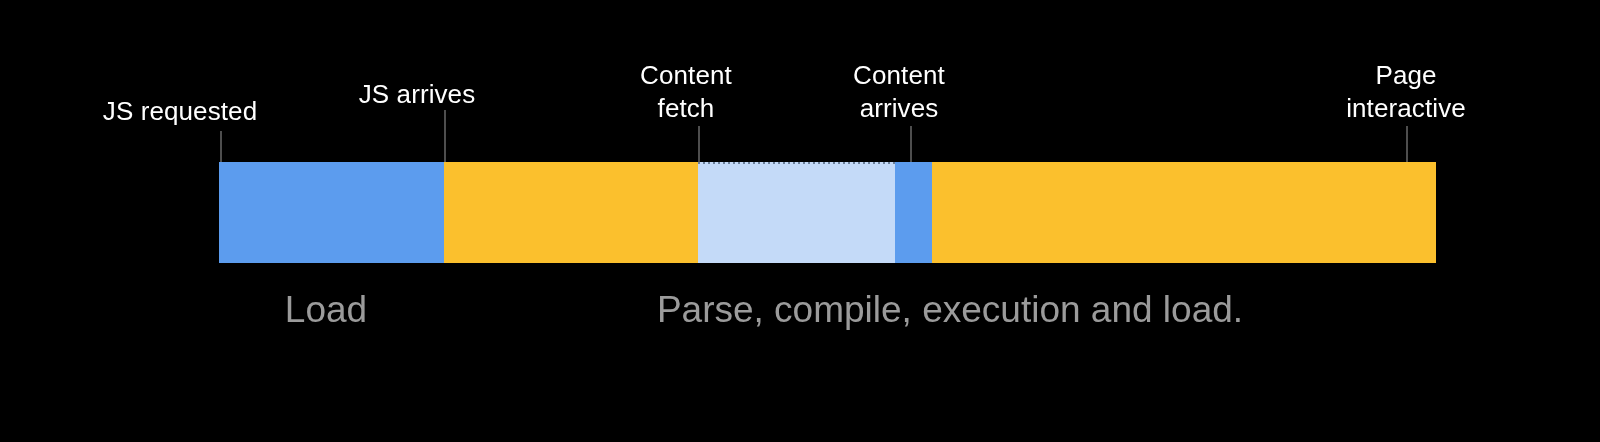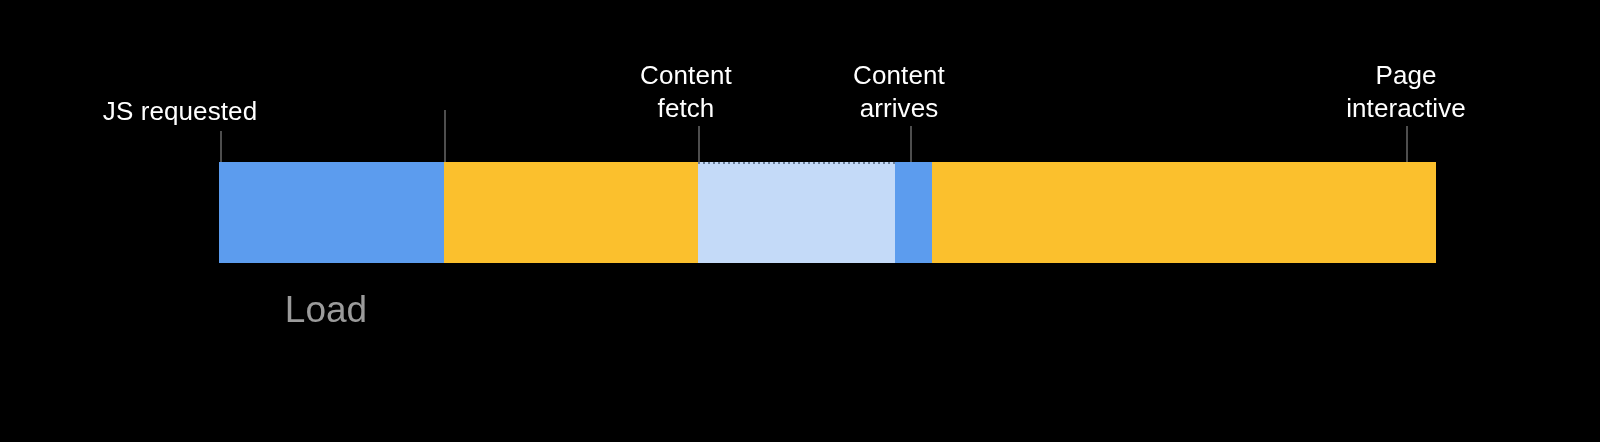--- a/index.html
+++ b/index.html
@@ -79,20 +79,21 @@
     text-align: center;
     white-space: nowrap;
   }
 </style>
 </head>
 <body>
 
 <div id="stage" style="width: 1600px; height: 442px; background: rgb(0, 0, 0);">
 
   <div class="marker-label" style="width: 420px; left: -30px; top: 95px; color: rgb(255, 255, 255);">JS requested</div>
+  <div class="marker-label" style="width: 420px; left: 207px; top: 78px; color: rgb(255, 255, 255);">JS arrives</div>
   <div class="marker-label" style="width: 420px; left: 476px; top: 59px; color: rgb(255, 255, 255);">Content
 fetch</div>
   <div class="marker-label" style="width: 420px; left: 689px; top: 59px; color: rgb(255, 255, 255);">Content
 arrives</div>
   <div class="marker-label" style="width: 420px; left: 1196px; top: 59px; color: rgb(255, 255, 255);">Page
 interactive</div>
 
   <div class="tick" style="left: 220px; top: 131px; height: 31px; background: rgb(78, 78, 78);"></div>
   <div class="tick" style="left: 444px; top: 110px; height: 52px; background: rgb(78, 78, 78);"></div>
   <div class="tick" style="left: 698px; top: 126px; height: 36px; background: rgb(78, 78, 78);"></div>
@@ -101,14 +102,15 @@
 
   <div class="bar" style="left: 219px; top: 162px; width: 1217px; height: 101px;">
     <div class="seg" style="background: rgb(92, 156, 238); width: 225px; flex: 0 0 225px;"></div>
     <div class="seg" style="background: rgb(251, 192, 45); width: 254px; flex: 0 0 254px;"></div>
     <div class="seg dashed-top" style="background: rgb(196, 218, 248); width: 197px; flex: 0 0 197px;"></div>
     <div class="seg" style="background: rgb(92, 156, 238); width: 37px; flex: 0 0 37px;"></div>
     <div class="seg" style="background: rgb(251, 192, 45); width: 504px; flex: 0 0 504px;"></div>
   </div>
 
   <div class="phase-caption" style="width: 900px; left: -124px; top: 288px; color: rgb(155, 155, 155);">Load</div>
+  <div class="phase-caption" style="width: 900px; left: 500px; top: 288px; color: rgb(155, 155, 155);">Parse, compile, execution and load.</div>
 
 </div>
 
 </body></html>

